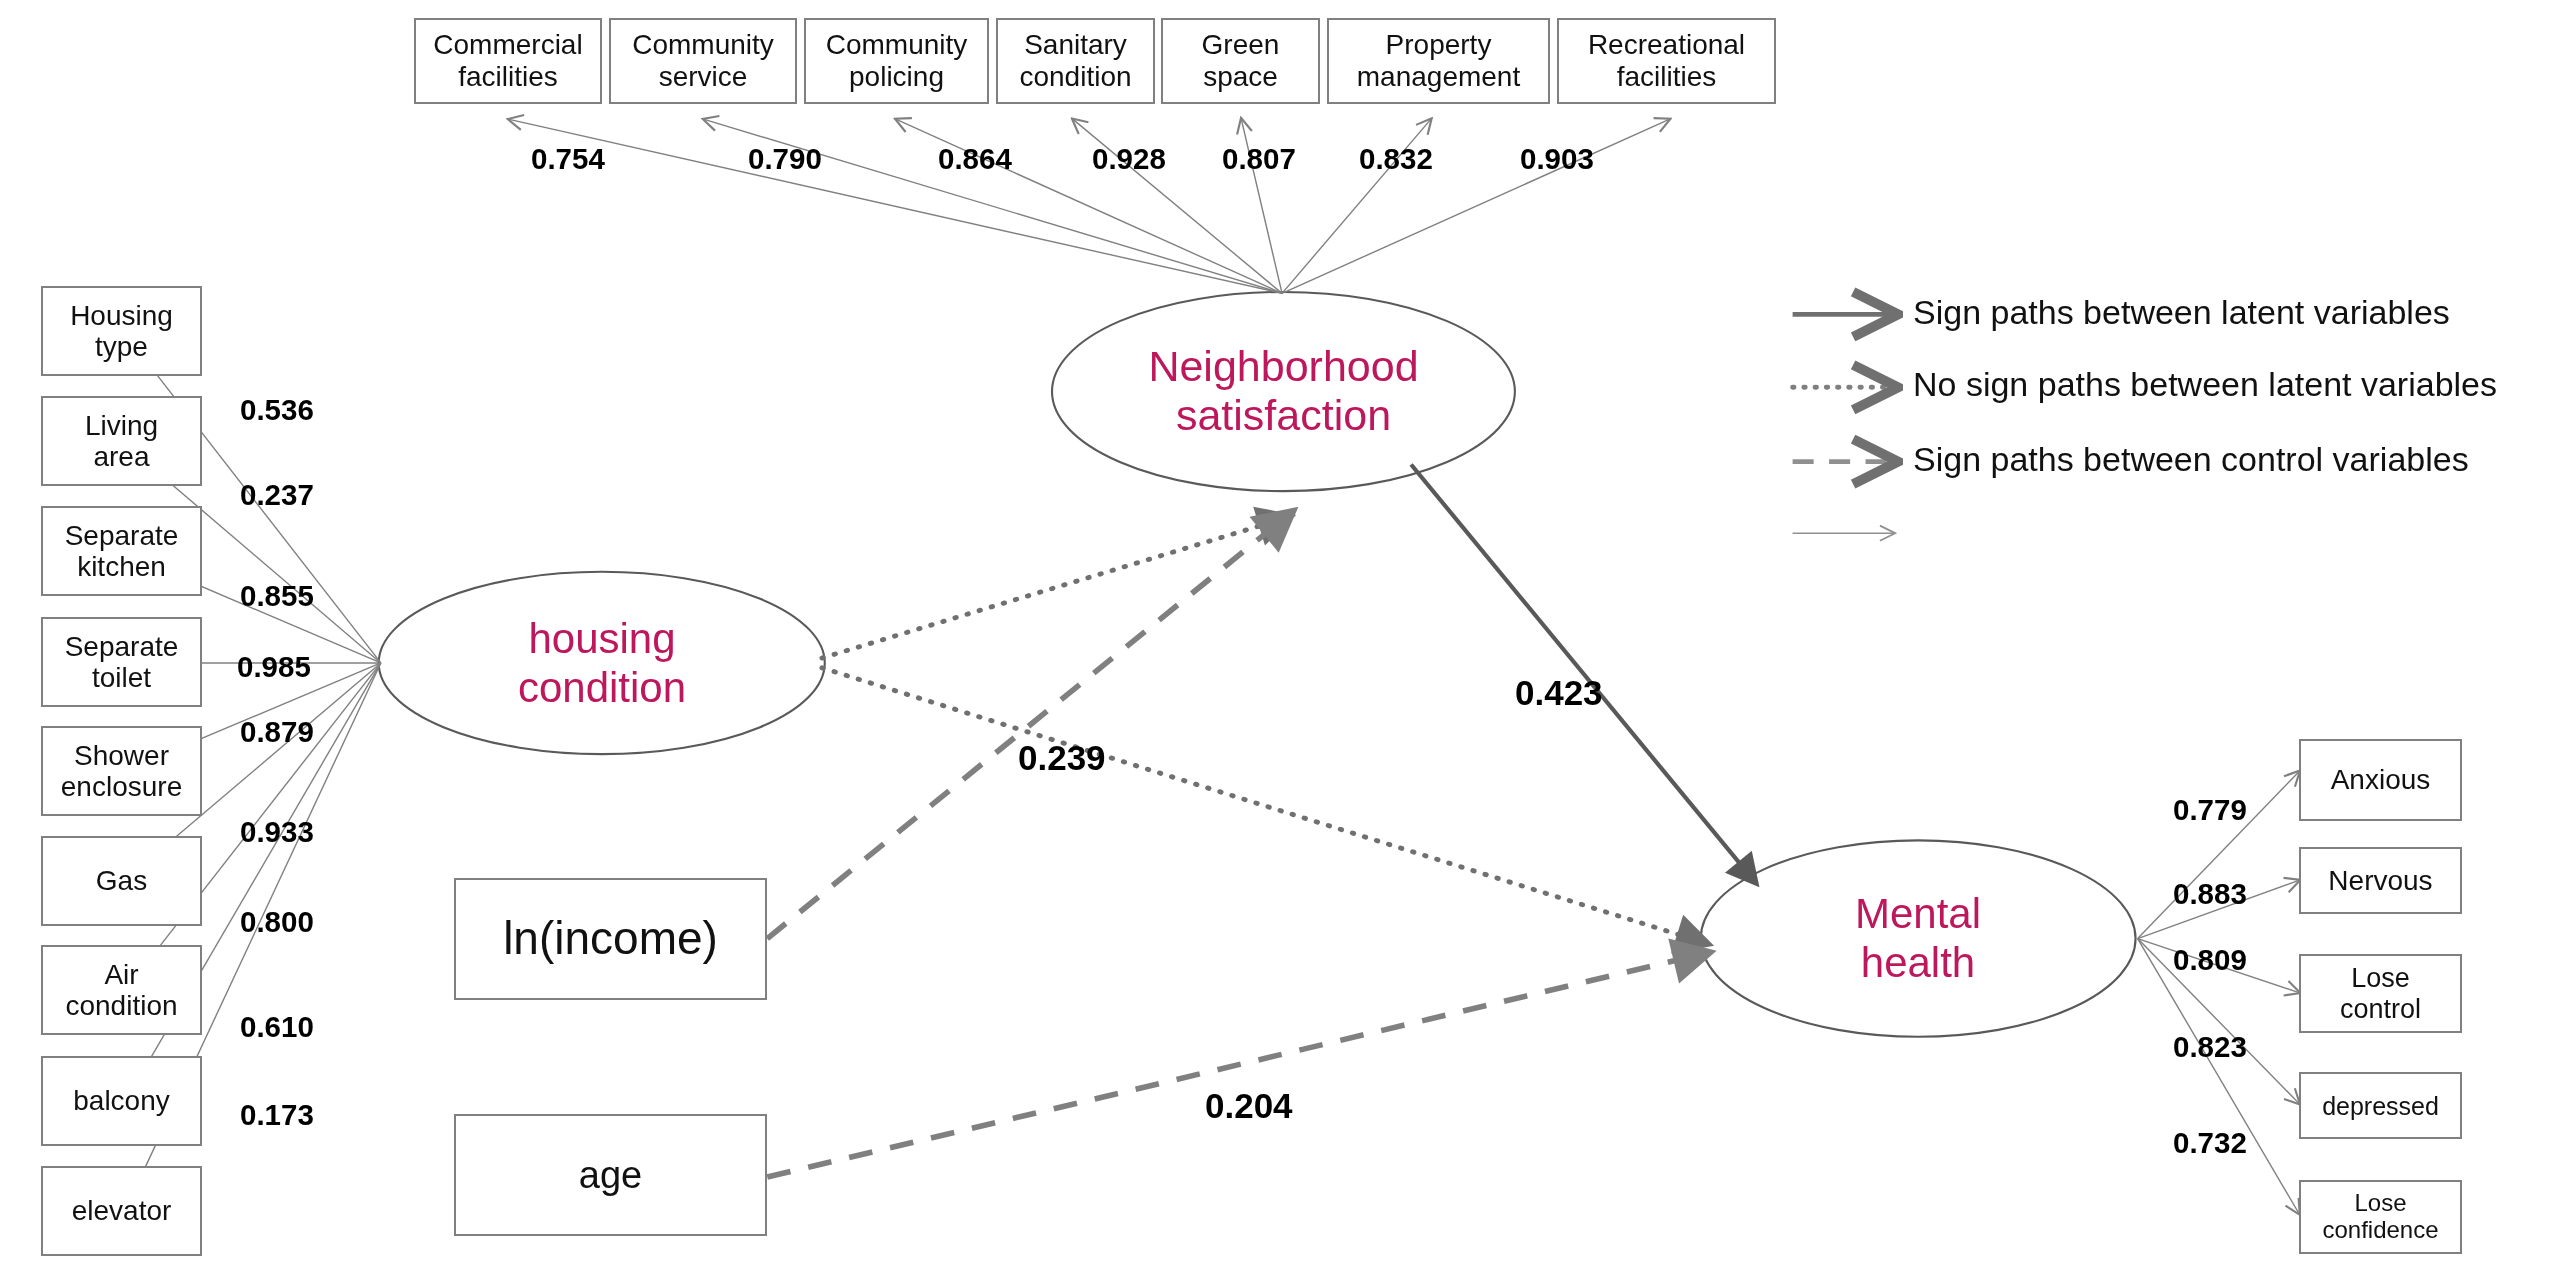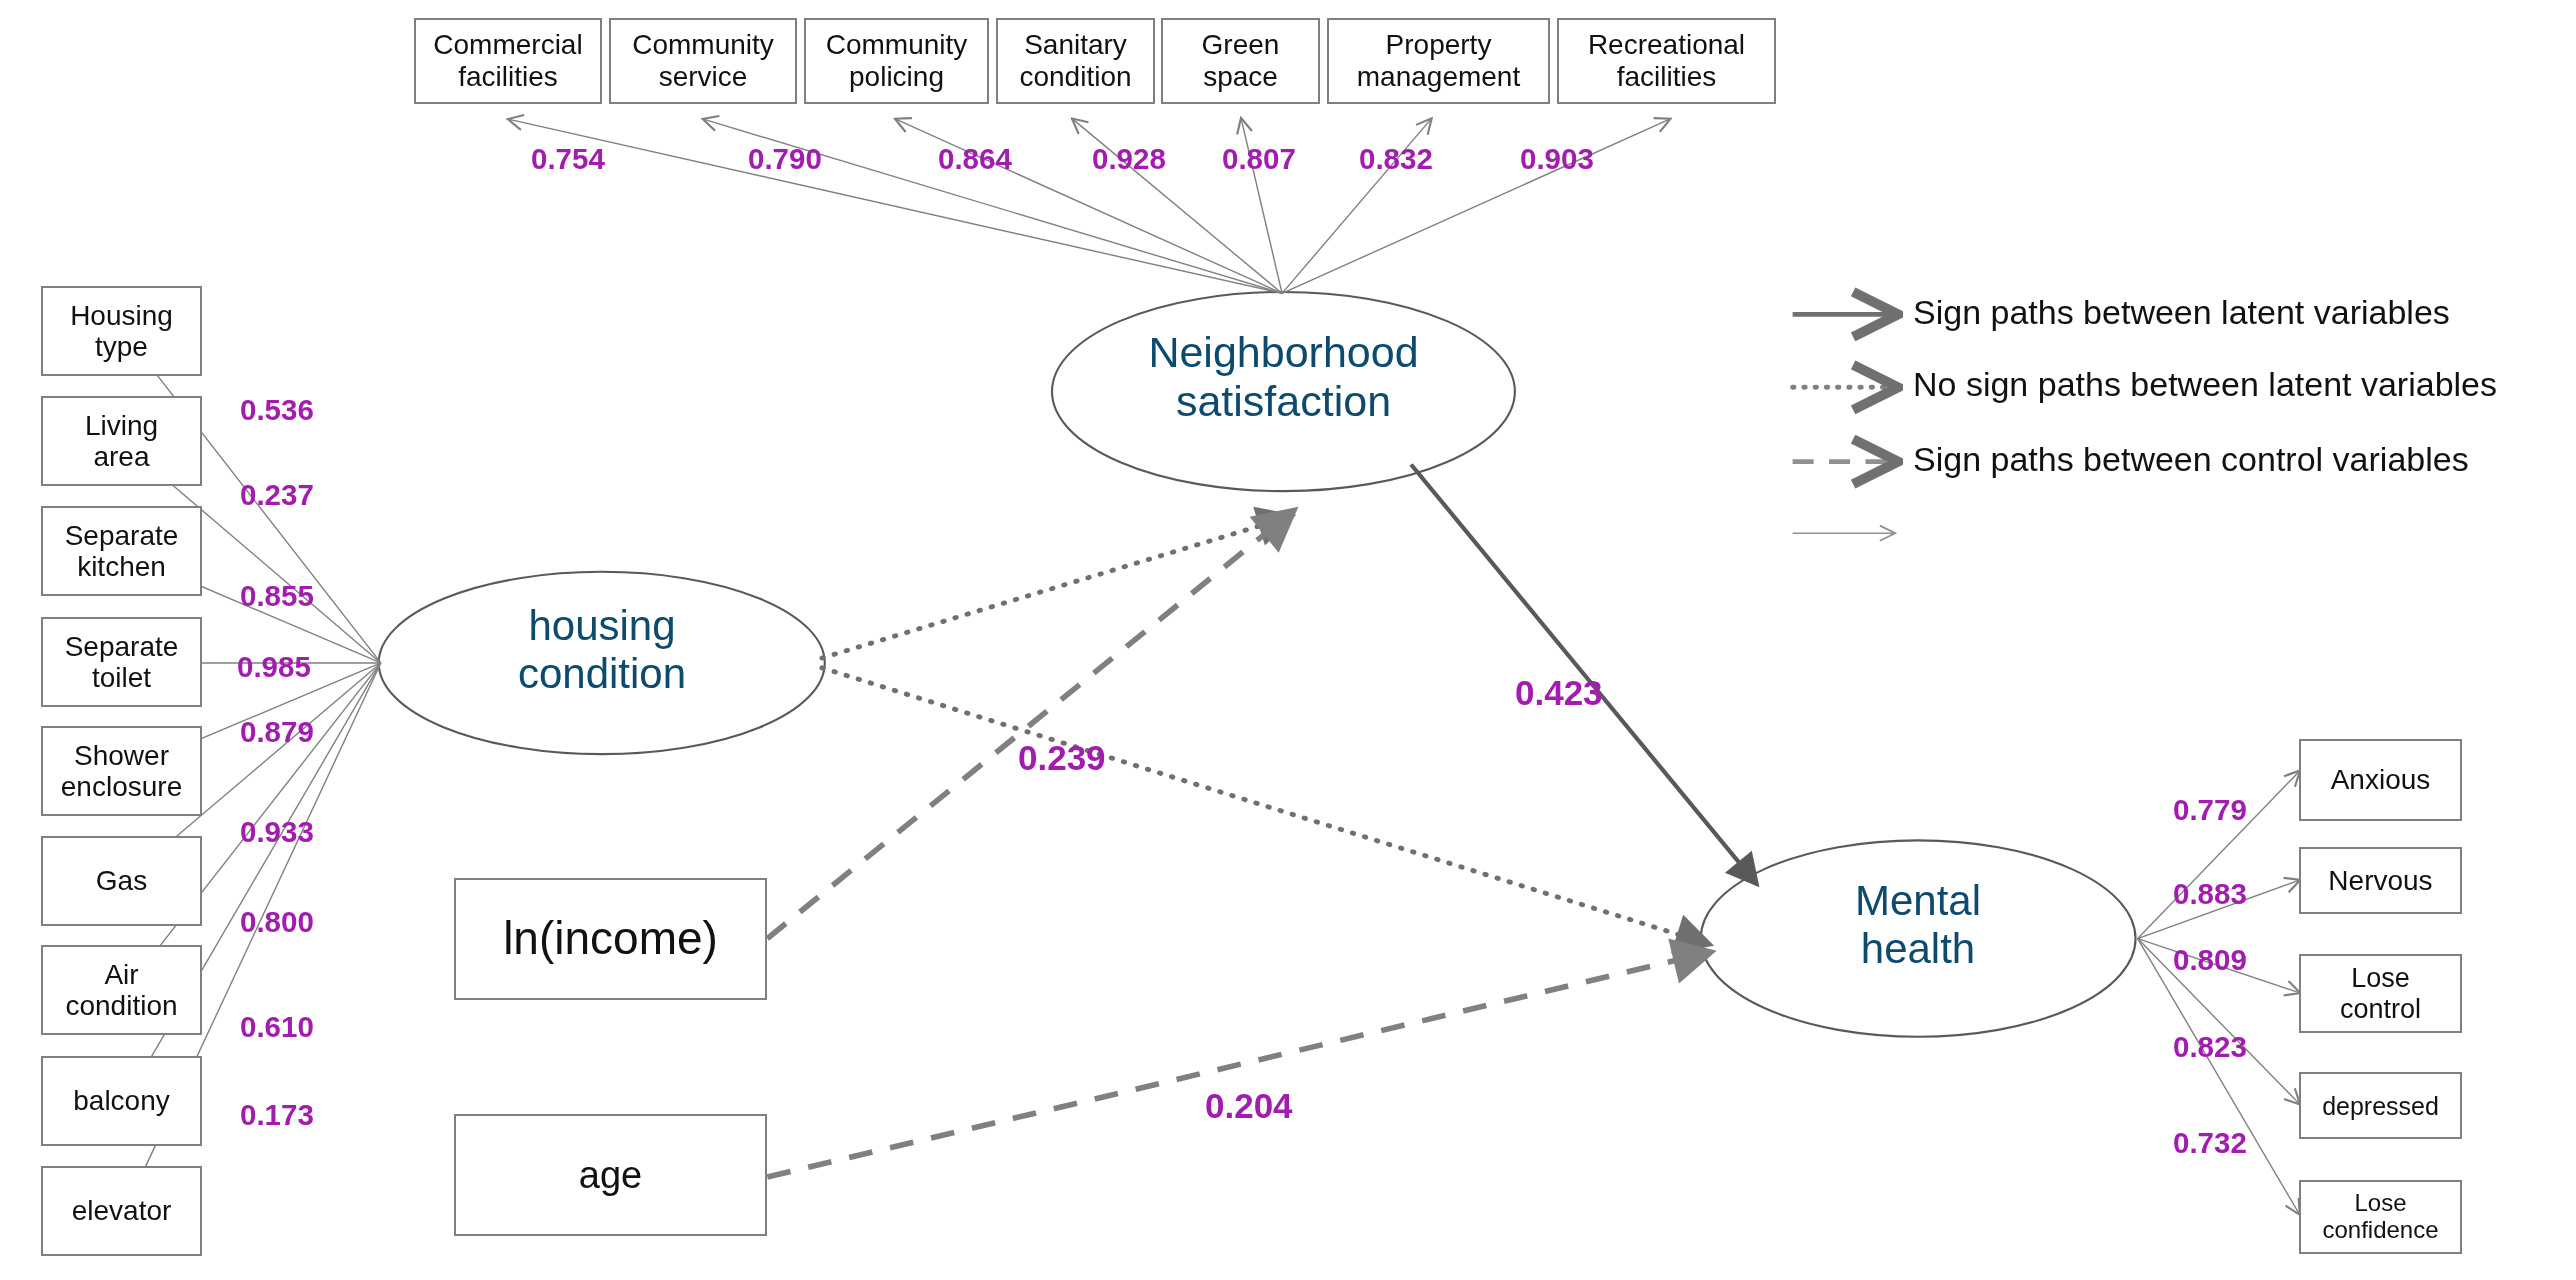--- a/index.html
+++ b/index.html
@@ -7,25 +7,25 @@
   #stage{position:relative;width:2576px;height:1281px;background:#ffffff;overflow:hidden;}
   svg.layer{position:absolute;left:0;top:0;width:2576px;height:1281px;}
   .nodebox{
     position:absolute;box-sizing:border-box;background:#ffffff;
     border:2.1px solid #808080;
     display:flex;align-items:center;justify-content:center;text-align:center;
     color:#111111;line-height:1.12;font-weight:400;
   }
   .nodebox span{display:block;}
   .ellipse-label{
-    position:absolute;display:flex;align-items:flex-start;justify-content:center;
-    text-align:center;color:#0c4a6e;line-height:1.15;pointer-events:none;
+    position:absolute;display:flex;align-items:center;justify-content:center;
+    text-align:center;color:#be185d;line-height:1.15;pointer-events:none;
   }
   .coef{
-    position:absolute;font-weight:bold;color:#a21caf;
+    position:absolute;font-weight:bold;color:#000000;
     white-space:nowrap;line-height:1;
   }
   .legend-text{
     position:absolute;color:#111111;white-space:nowrap;line-height:1;
   }
 </style>
 </head>
 <body>
 
 <div id="stage">

